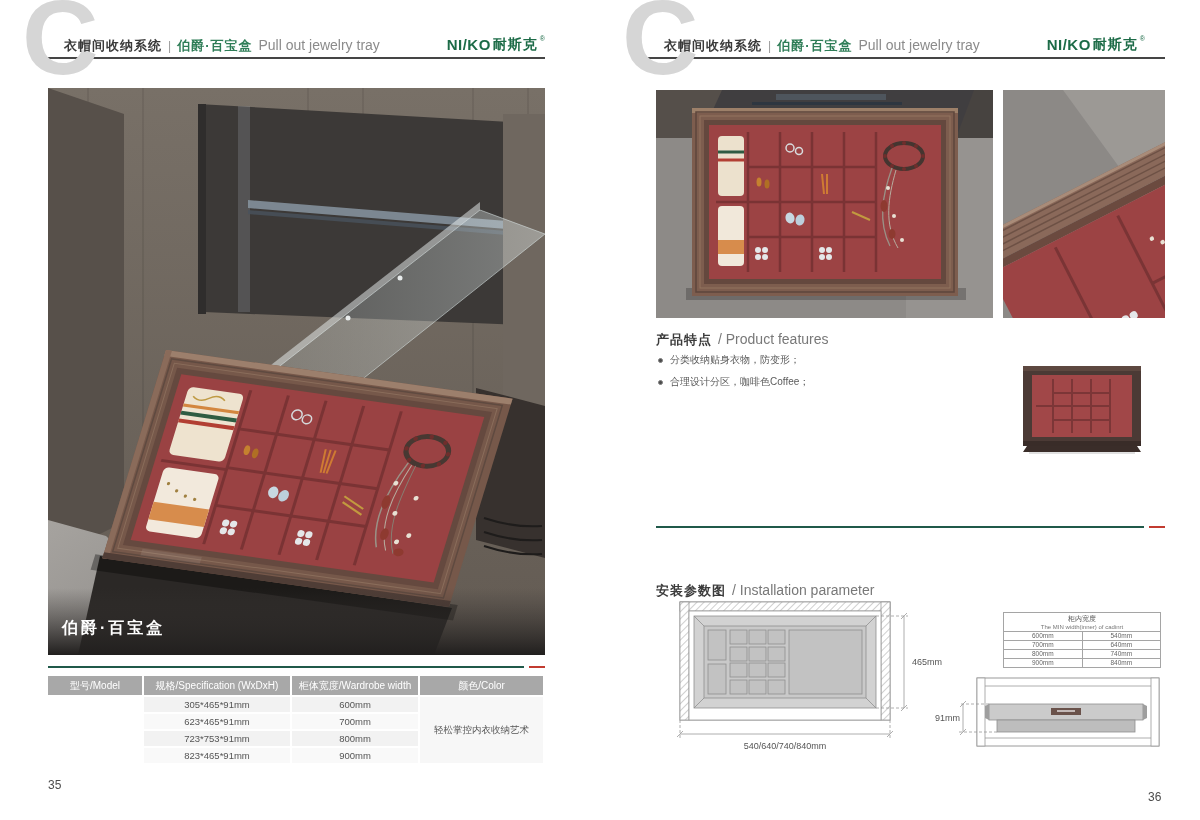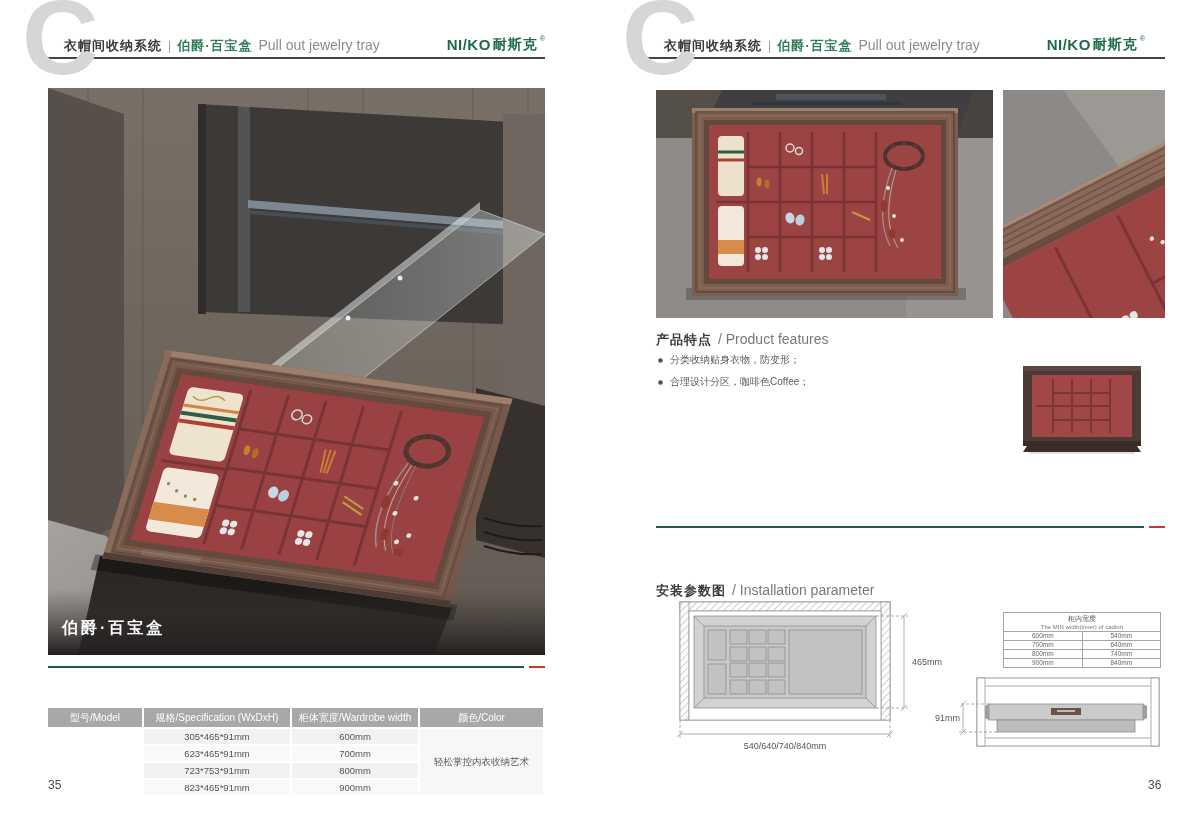--- a/index.html
+++ b/index.html
@@ -16,33 +16,33 @@
   .hdr-cn { font-size:13px; font-weight:bold; color:#3b3b3b; letter-spacing:1px;margin-left:16px; }
   .hdr-sep { font-size:12px; color:#9a9a9a; }
   .hdr-prod { font-size:13px; font-weight:bold; color:#2e7d57; letter-spacing:1px; }
   .hdr-en { font-size:14px; color:#8b8b8b; }
   .logo { position:absolute; top:36px; right:55px; z-index:3; display:flex; align-items:flex-start; gap:2px; color:#1c6b47; }
   .logo-en { font-size:15px; font-weight:bold; letter-spacing:.5px; }
   .logo-cn { font-size:14px; font-weight:bold; letter-spacing:1px; }
   .logo-reg { font-size:7px; margin-top:-1px; }
 
   .pageno { position:absolute; top:778px; font-size:12px; color:#4c4c4c; }
-  #page-left .pageno { left:48px; } #page-right .pageno { left:548px; }
+  #page-left .pageno { left:48px; } #page-right .pageno { left:548px;margin-top:12px; }
 
   
   .main-photo { position:absolute; top:88px; left:48px; width:497px; height:567px; overflow:hidden; }
   .photo-caption { position:absolute; left:14px; bottom:16px; color:#fff; font-size:16px; font-weight:bold; letter-spacing:3px; z-index:5; }
 
   .divider { position:absolute; height:2px; display:flex; gap:5px; }
   .divider .g { flex:1; background:#20594a; }
   .divider .r { width:16px; background:#c23b30; }
   #div-left { top:666px; left:48px; width:497px; }
   #div-right { top:526px; left:56px; width:509px; }
 
-  .spec-table { position:absolute; top:708px; left:48px; width:497px; display:grid;
+  .spec-table { position:absolute; top:676px; left:48px; width:497px; display:grid;
     grid-template-columns:94px 146px 126px 123px; grid-template-rows:19px repeat(4,15px); gap:2px; }
   .hcell { background:#a8a8a8; color:#fff; font-size:10px; line-height:19px; text-align:center; }
   .cell { font-size:9.5px; color:#555; text-align:center; line-height:15px; }
   .row-a { background:#f2f2f2; } .row-b { background:#f9f9f9; }
   .span-cell { grid-row:2 / span 4; background:#f7f7f7; display:flex; align-items:center; justify-content:center; font-size:9.5px; color:#555; }
   .c1{grid-column:1} .c2{grid-column:2} .c3{grid-column:3} .c4{grid-column:4}
   .r2{grid-row:2} .r3{grid-row:3} .r4{grid-row:4} .r5{grid-row:5}
 
   
   .photo-a { position:absolute; top:90px; left:56px; width:337px; height:228px; }

